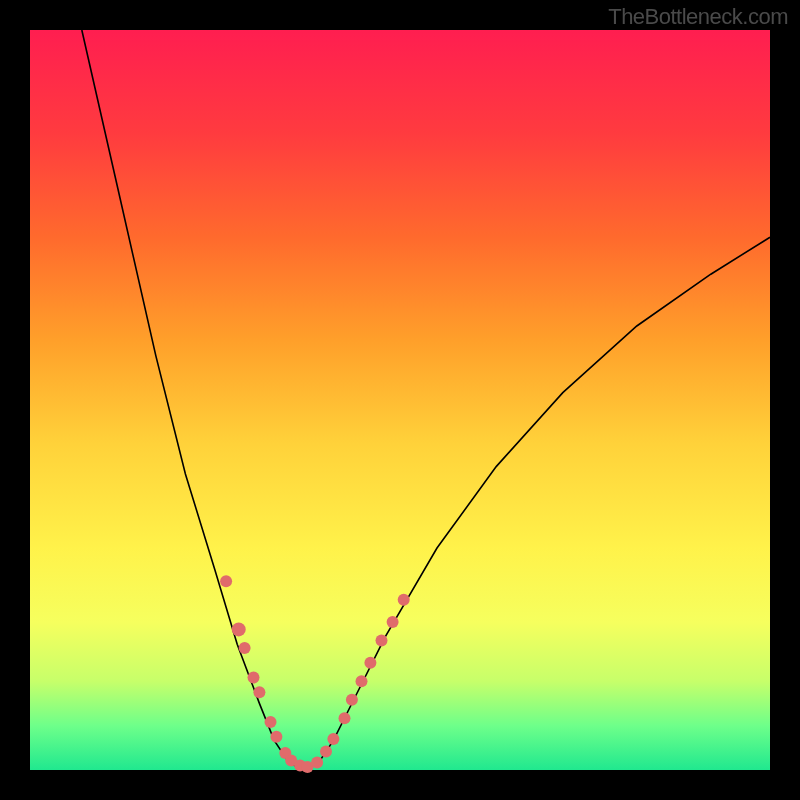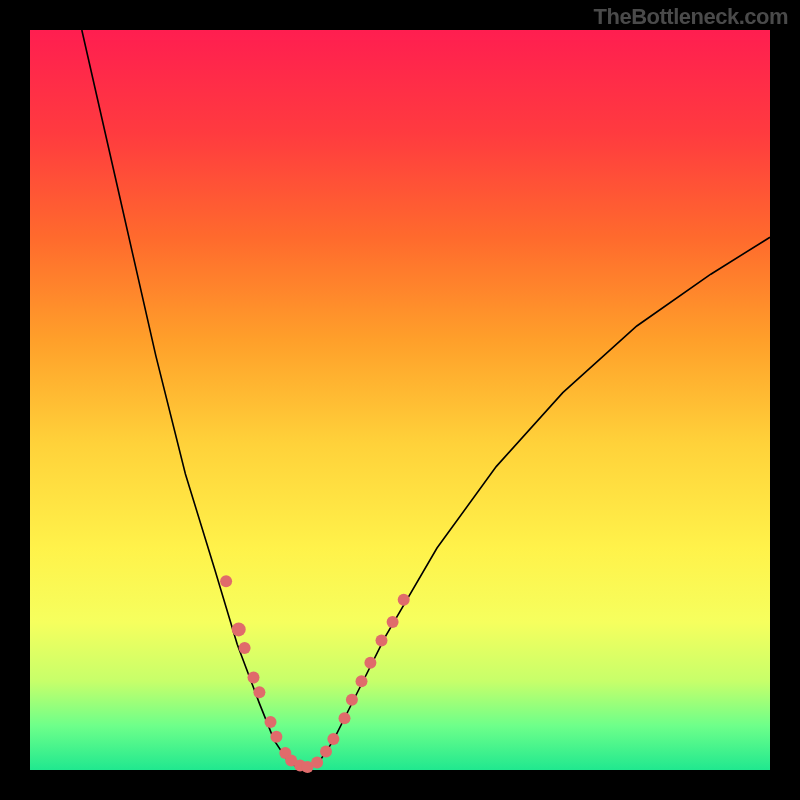--- a/index.html
+++ b/index.html
@@ -16,21 +16,21 @@
     background: #000;
     position: relative;
     box-sizing: border-box;
   }
   .watermark {
     position: absolute;
     top: 4px;
     right: 12px;
     color: #4a4a4a;
     font-size: 22px;
-    font-weight: 700;
+    font-weight: 400;
     letter-spacing: -0.5px;
     z-index: 10;
   }
   svg {
     display: block;
   }
 </style>
 </head>
 <body>
 

